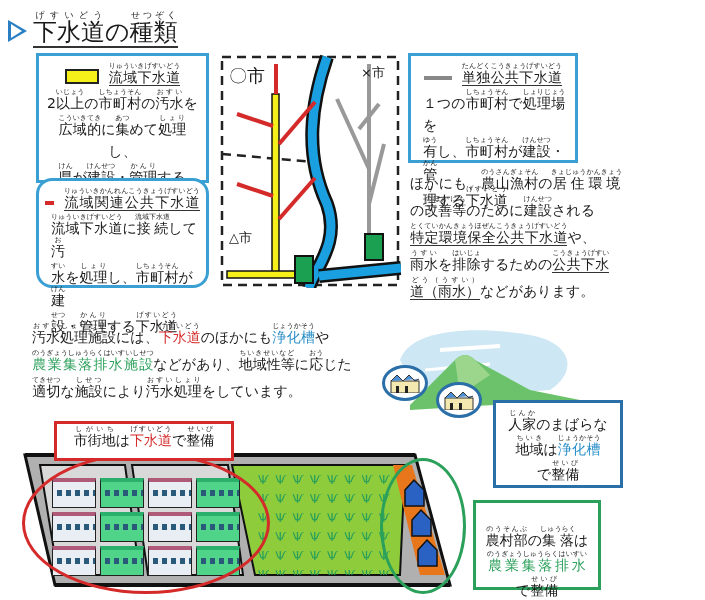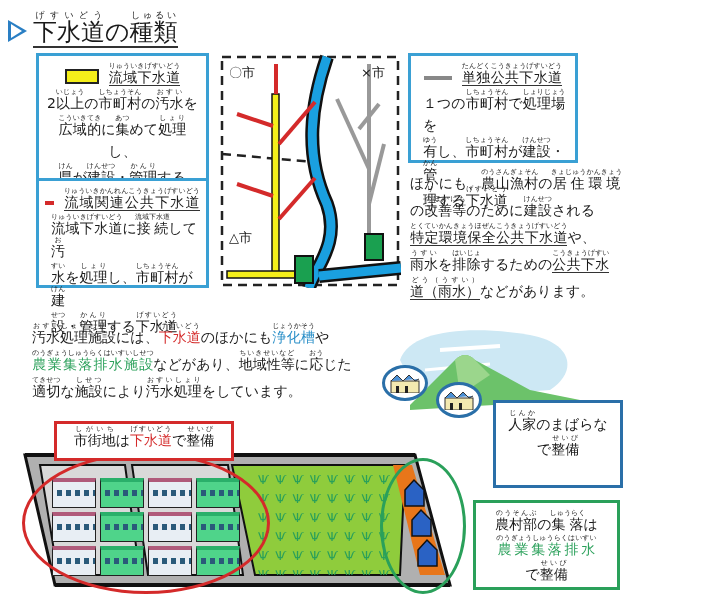--- a/index.html
+++ b/index.html
@@ -27,36 +27,36 @@
   .red { color:#d42a2a; }
   .blue { color:#2a8fc8; }
   .green { color:#2aa05a; }
   .callout { position:absolute; background:#fff; box-sizing:border-box; text-align:center; font-size:14px; line-height:20px; }
 </style>
 </head>
 <body>
 
 <div class="abs title">
   <div class="tri"></div>
-  <div class="txt" id="title-txt"><ruby>下水道<rt>げすいどう</rt></ruby><span>の</span><ruby>種類<rt>しゅるい</rt></ruby></div>
+  <div class="txt" id="title-txt"><ruby>下水道<rt>げすいどう</rt></ruby><span>の</span><ruby>種類<rt>せつぞく</rt></ruby></div>
 </div>
 
 <div class="box" style="left:36px;top:53px;width:173px;height:130px;">
   <div class="hdr">
     <div class="swatch-y"></div>
     <ruby class="lbl"><span>流域下水道</span><rt>りゅういきげすいどう</rt></ruby>
   </div>
   <div class="body" style="text-align:center;">
       <div><span>2</span><ruby>以上<rt>いじょう</rt></ruby><span>の</span><ruby>市町村<rt>しちょうそん</rt></ruby><span>の</span><ruby>汚水<rt>おすい</rt></ruby><span>を</span></div>
       <div><ruby>広域的<rt>こういきてき</rt></ruby><span>に</span><ruby>集<rt>あつ</rt></ruby><span>めて</span><ruby>処理<rt>しょり</rt></ruby><span>し、</span></div>
       <div><ruby>県<rt>けん</rt></ruby><span>が</span><ruby>建設<rt>けんせつ</rt></ruby><span>・</span><ruby>管理<rt>かんり</rt></ruby><span>する</span><ruby>下水道<rt>げすいどう</rt></ruby></div>
     </div>
 </div>
 
-<div class="box" style="left:36px;top:178px;width:173px;height:110px;">
+<div class="box" style="left:36px;top:178px;width:173px;height:110px;border-radius:16px;">
   <div class="hdr">
     <div class="swatch-r"></div>
     <ruby class="lbl"><span>流域関連公共下水道</span><rt>りゅういきかんれんこうきょうげすいどう</rt></ruby>
   </div>
   <div class="body" style="padding-left:6px;">
       <div><ruby>流域下水道<rt>りゅういきげすいどう</rt></ruby><span>に</span><ruby>接続<rt>流域下水道</rt></ruby><span>して</span><ruby>汚<rt>お</rt></ruby></div>
       <div><ruby>水<rt>すい</rt></ruby><span>を</span><ruby>処理<rt>しょり</rt></ruby><span>し、</span><ruby>市町村<rt>しちょうそん</rt></ruby><span>が</span><ruby>建<rt>けん</rt></ruby></div>
       <div><ruby>設<rt>せつ</rt></ruby><span>・</span><ruby>管理<rt>かんり</rt></ruby><span>する</span><ruby>下水道<rt>げすいどう</rt></ruby></div>
     </div>
 </div>
@@ -97,21 +97,21 @@
     <rect x="76" y="202" width="18" height="27" fill="#1aa050" stroke="#111" stroke-width="2"></rect>
 
     <g stroke="#d42a2a" stroke-width="4" fill="none">
       <path d="M57,40 L57,10"></path>
       <path d="M18,60 L54,72"></path>
       <path d="M60,90 L96,48"></path>
       <path d="M18,130 L54,142"></path>
       <path d="M60,165 L96,124"></path>
     </g>
   </svg>
-  <div class="abs" style="left:10px;top:10px;font-size:13px;">〇市</div>
+  <div class="abs" style="left:10px;top:10px;font-size:18px;">〇市</div>
   <div class="abs" style="left:142px;top:10px;font-size:13px;">×市</div>
   <div class="abs" style="left:10px;top:175px;font-size:13px;">△市</div>
 </div>
 
 <div class="abs para" style="left:410px;top:168px;width:225px;" id="other-text">
     <div><span>ほかにも、</span><ruby>農山漁村<rt>のうさんぎょそん</rt></ruby><span>の</span><ruby>居住環境<rt>きょじゅうかんきょう</rt></ruby></div>
     <div><span>の</span><ruby>改善等<rt>のほかにも</rt></ruby><span>のために</span><ruby>建設<rt>けんせつ</rt></ruby><span>される</span></div>
     <div><ruby class="ul">特定環境保全公共下水道<rt>とくていかんきょうほぜんこうきょうげすいどう</rt></ruby><span>や、</span></div>
     <div><ruby>雨水<rt>うすい</rt></ruby><span>を</span><ruby>排除<rt>はいじょ</rt></ruby><span>するための</span><ruby class="ul">公共下水<rt>こうきょうげすい</rt></ruby></div>
     <div><ruby class="ul">道（雨水）<rt>どう（うすい）</rt></ruby><span>などがあります。</span></div>
@@ -196,20 +196,21 @@
 </div>
 
 <div class="abs" style="left:22px;top:452px;width:248px;height:142px;border:3px solid #d42a2a;border-radius:50%;box-sizing:border-box;"></div>
 
 <div class="abs" style="left:380px;top:458px;width:86px;height:136px;border:3px solid #2aa05a;border-radius:50%;box-sizing:border-box;"></div>
 
 <div class="callout" style="left:54px;top:421px;width:180px;height:40px;border:3px solid #d42a2a;padding-top:6px;" id="callout-urban"><ruby>市街地<rt>しがいち</rt></ruby><span>は</span><ruby class="red">下水道<rt>げすいどう</rt></ruby><span>で</span><ruby>整備<rt>せいび</rt></ruby></div>
 
 <div class="callout" style="left:493px;top:400px;width:130px;height:88px;border:3px solid #2a6fa8;padding-top:6px;" id="callout-sparse">
     <div><ruby>人家<rt>じんか</rt></ruby><span>のまばらな</span></div>
+    <div><ruby>地域<rt>ちいき</rt></ruby><span>は</span><ruby class="blue">浄化槽<rt>じょうかそう</rt></ruby></div>
     <div><span>で</span><ruby>整備<rt>せいび</rt></ruby></div>
   </div>
 
-<div class="callout" style="left:473px;top:500px;width:147px;height:90px;border:3px solid #2aa05a;padding-top:6px;" id="callout-rural">
+<div class="callout" style="left:473px;top:500px;width:128px;height:90px;border:3px solid #2aa05a;padding-top:22px;" id="callout-rural">
     <div><ruby>農村部<rt>のうそんぶ</rt></ruby><span>の</span><ruby>集落<rt>しゅうらく</rt></ruby><span>は</span></div>
     <div class="green"><ruby>農業集落排水<rt>のうぎょうしゅうらくはいすい</rt></ruby></div>
     <div><span>で</span><ruby>整備<rt>せいび</rt></ruby></div>
   </div>
 
 </body></html>

